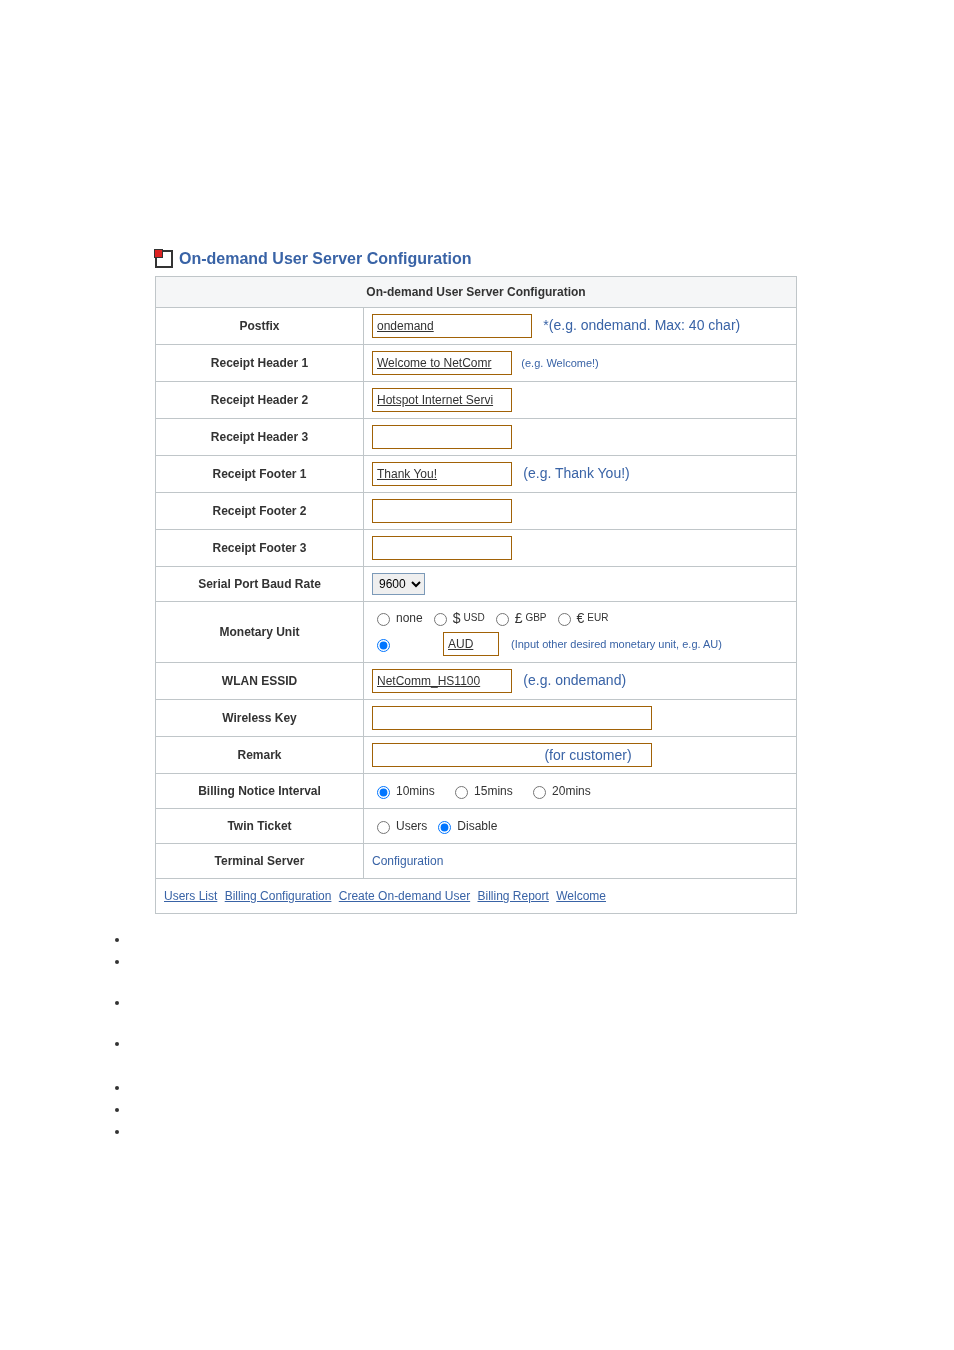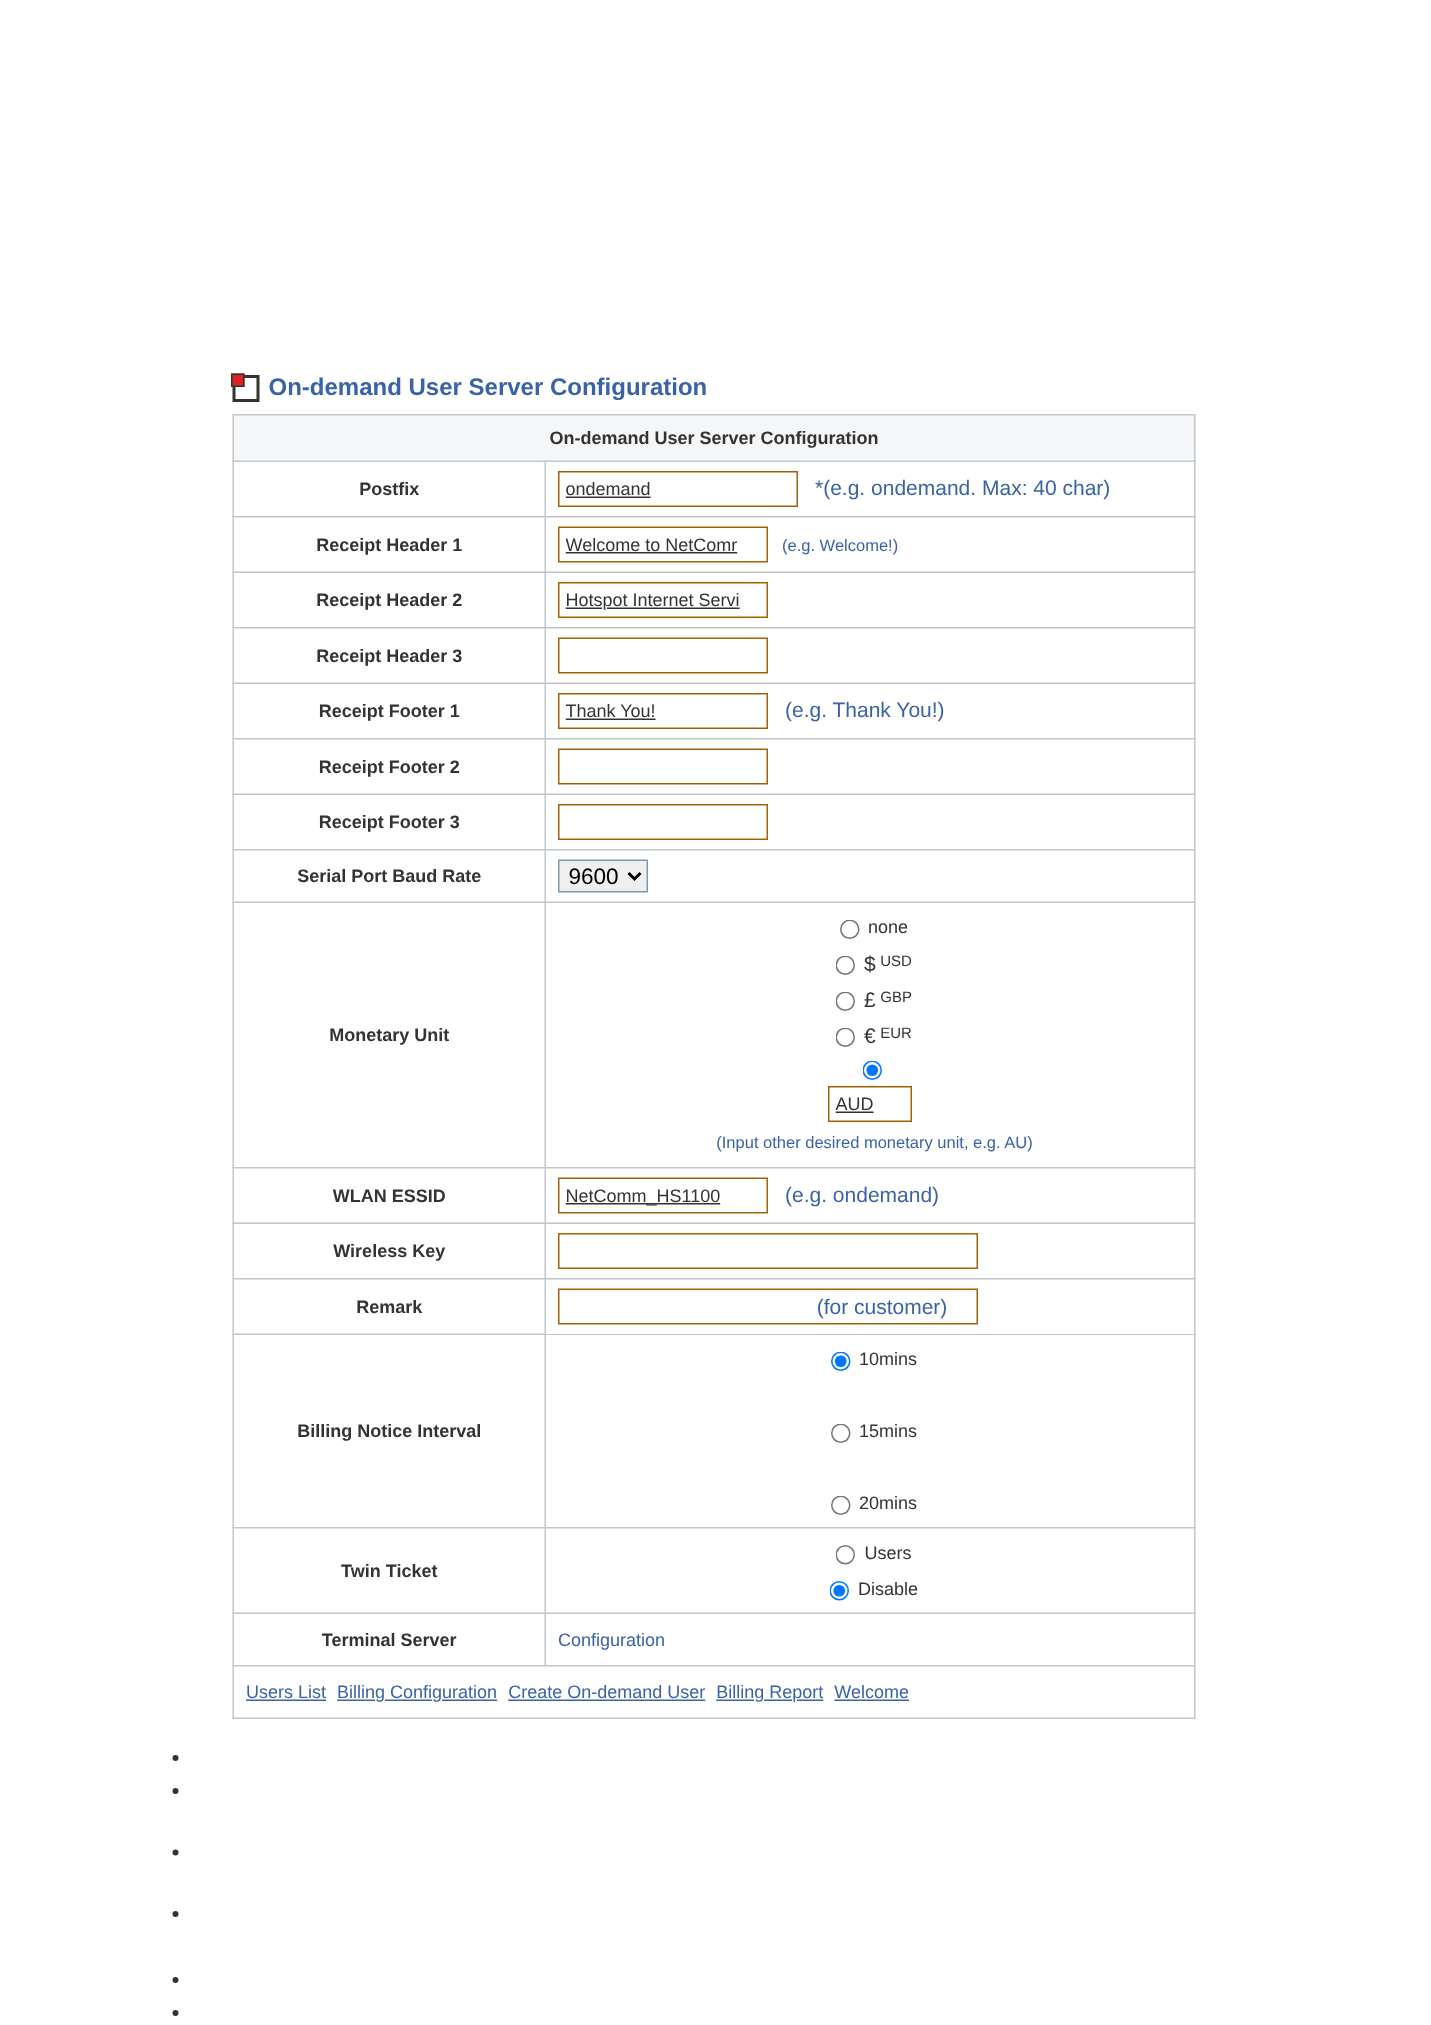--- a/index.html
+++ b/index.html
@@ -77,44 +77,43 @@
     font-size: 12px;
     padding: 2px 4px;
     height: 18px;
     box-sizing: content-box;
     color: #333;
     text-decoration: underline;
   }
   .txt-short { width: 130px; }
   .txt-med   { width: 150px; }
   .txt-long  { width: 270px; }
-  .txt-xs    { width: 46px; }
+  .txt-xs    { width: 46px; margin-left: 44px; }
   .sel {
     border: 1px solid #7c9ab8;
-    font-size: 15px;
+    font-size: 12px;
     padding: 1px 2px;
     height: 22px;
   }
   .hint {
     color: #3963a6;
     font-size: 14px;
     margin-left: 8px;
   }
   .hint-inline {
     color: #3963a6;
     font-size: 11px;
     margin-left: 6px;
   }
   .radio-row {
     display: flex;
     align-items: center;
     flex-wrap: wrap;
     gap: 4px 6px;
     line-height: 20px;
-    flex-direction: column;
   }
   .radio-row label { display: flex; align-items: center; gap: 3px; }
   .radio-row .sm { font-size: 10px; }
   .sym { font-size: 14px; }
   .link {
     color: #3963a6;
     cursor: pointer;
   }
   tr.footer-links td {
     text-align: left;

